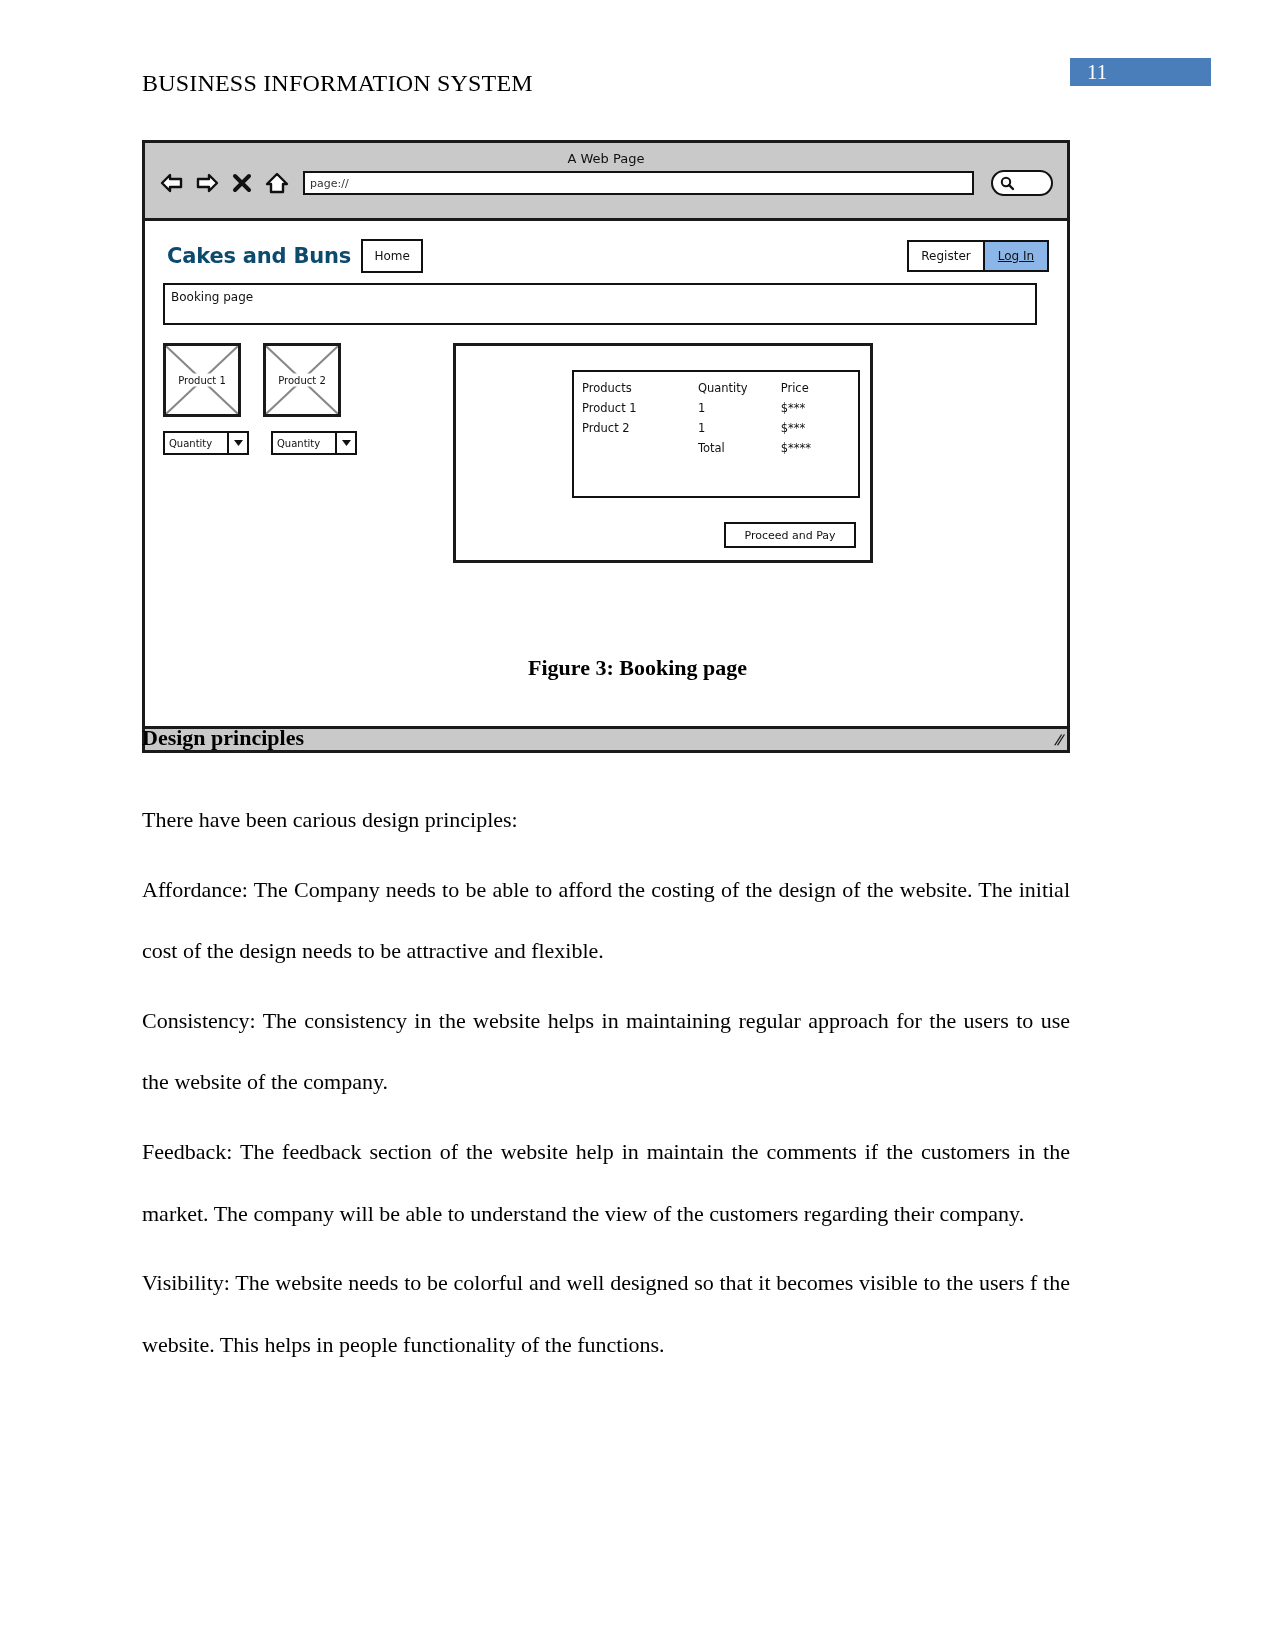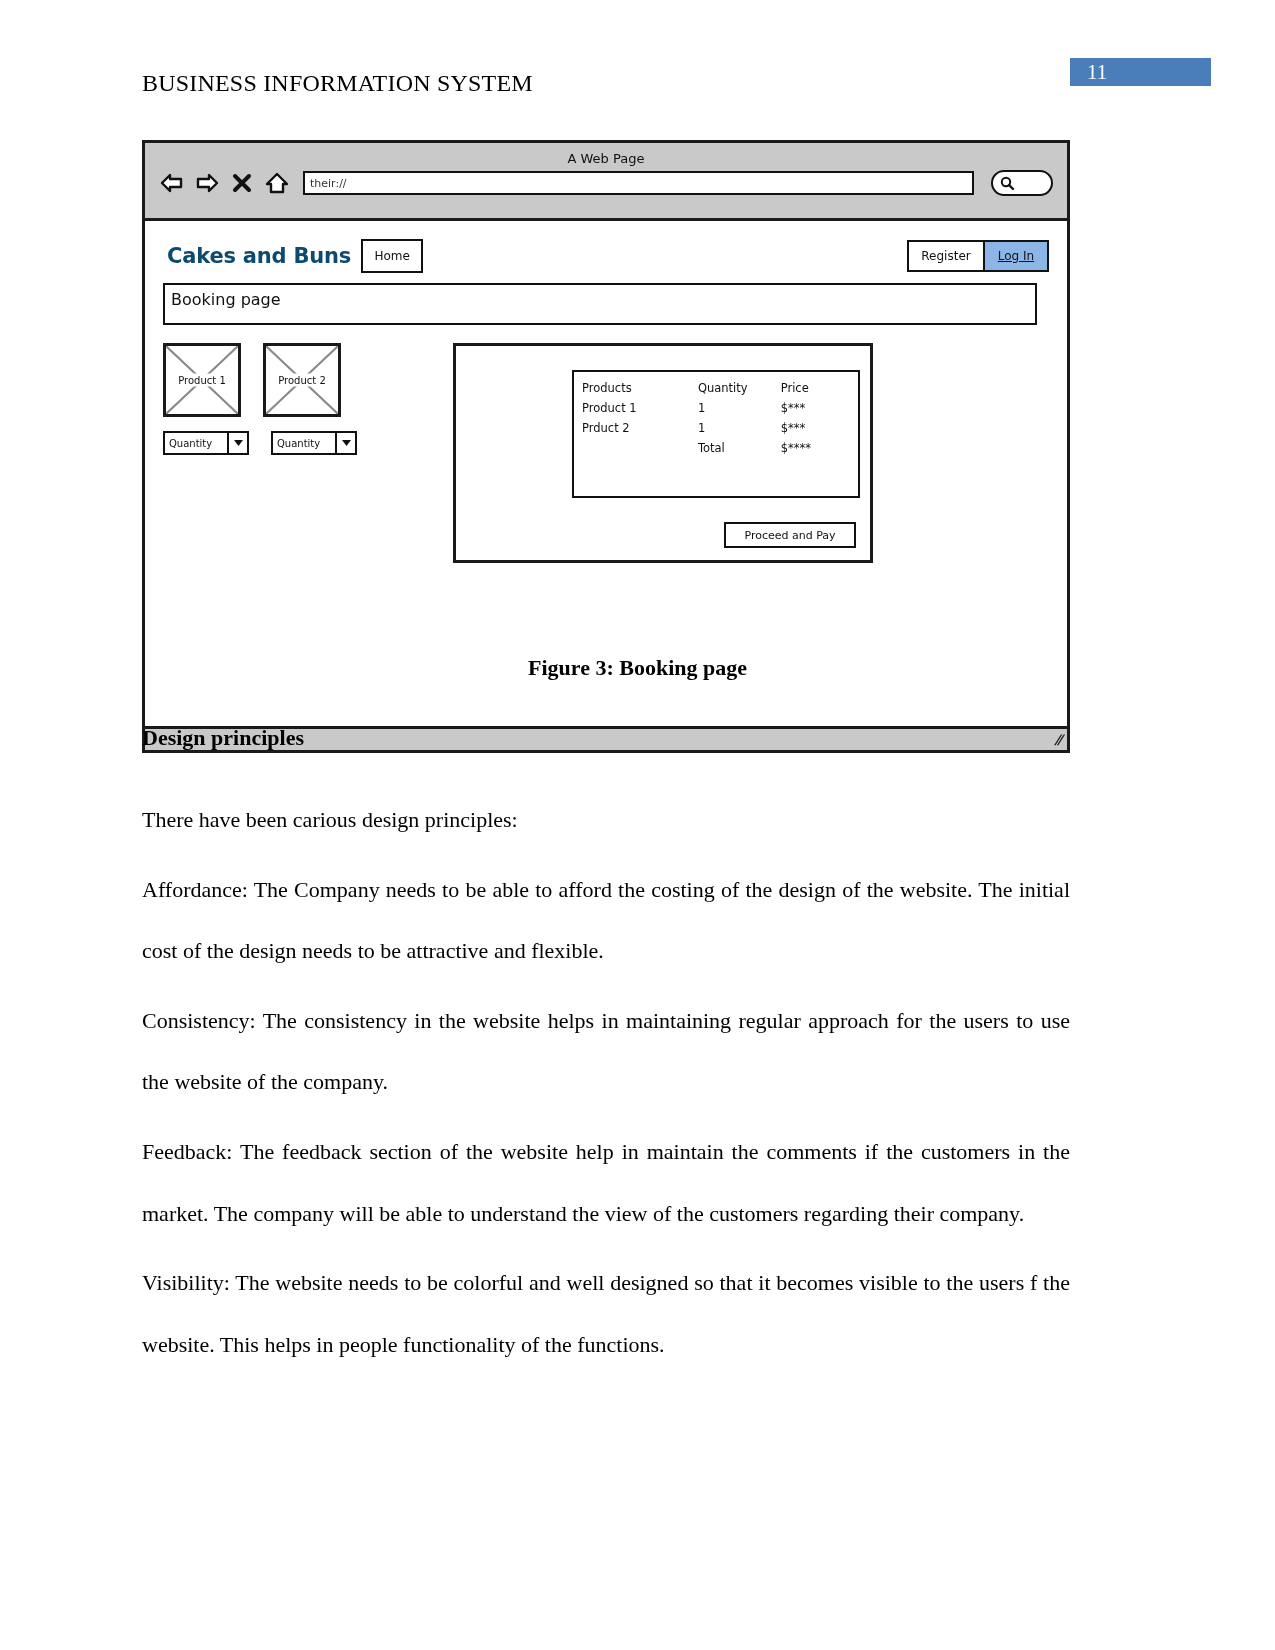--- a/index.html
+++ b/index.html
@@ -122,21 +122,21 @@
     text-decoration: underline;
   }
 
   .page-title-bar {
     margin: 6px 30px 0 18px;
     height: 42px;
     border: 2px solid #111;
     display: flex;
     align-items: flex-start;
     padding: 5px 0 0 6px;
-    font-size: 16px;
+    font-size: 12px;
     color: #111;
   }
 
   .body-row {
     display: flex;
     padding: 18px 0 0 18px;
   }
   .products-col { display: flex; flex-direction: column; }
   .thumbs { display: flex; gap: 22px; }
   .thumb-wrap { width: 78px; }
@@ -292,21 +292,21 @@
       <span class="nav-ico">
         <svg width="26" height="26" viewBox="0 0 26 26">
             <path d="M6 6 L20 20 M20 6 L6 20" stroke="#111" stroke-width="4" stroke-linecap="round"></path>
           </svg>
       </span>
       <span class="nav-ico">
         <svg width="26" height="26" viewBox="0 0 26 26">
             <path d="M13 4 L23 14 L19 14 L19 22 L7 22 L7 14 L3 14 Z" fill="#fff" stroke="#111" stroke-width="2.4" stroke-linejoin="round"></path>
           </svg>
       </span>
-      <span class="url-bar">their://</span>
+      <span class="url-bar">page://</span>
       <span class="search-pill">
         <svg width="16" height="16" viewBox="0 0 16 16">
             <circle cx="7" cy="7" r="4.2" fill="none" stroke="#111" stroke-width="2"></circle>
             <path d="M10 10 L14 14" stroke="#111" stroke-width="2.4" stroke-linecap="round"></path>
           </svg>
       </span>
     </div>
   </div>
 
   <div class="site">

